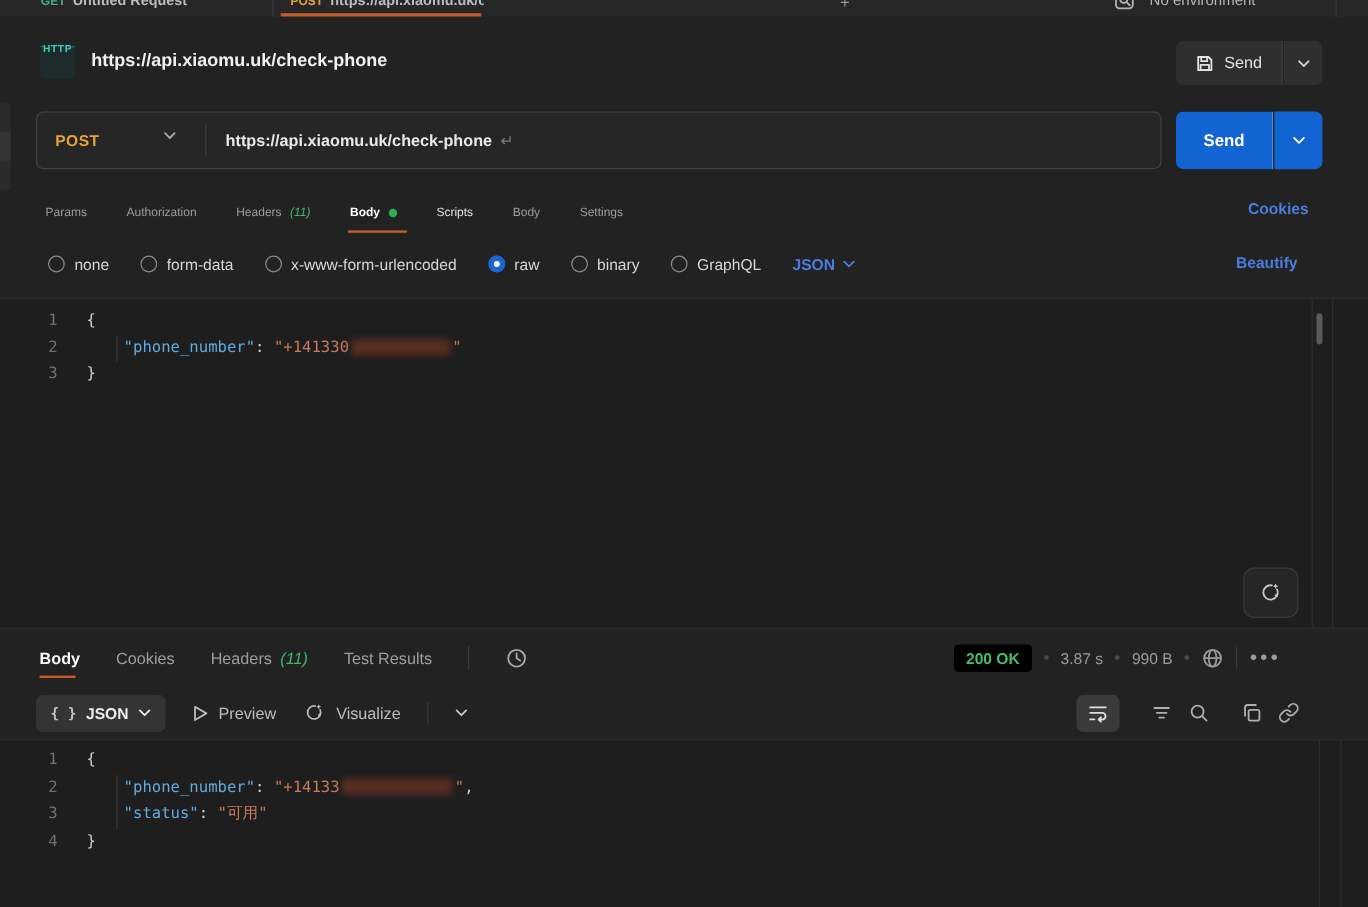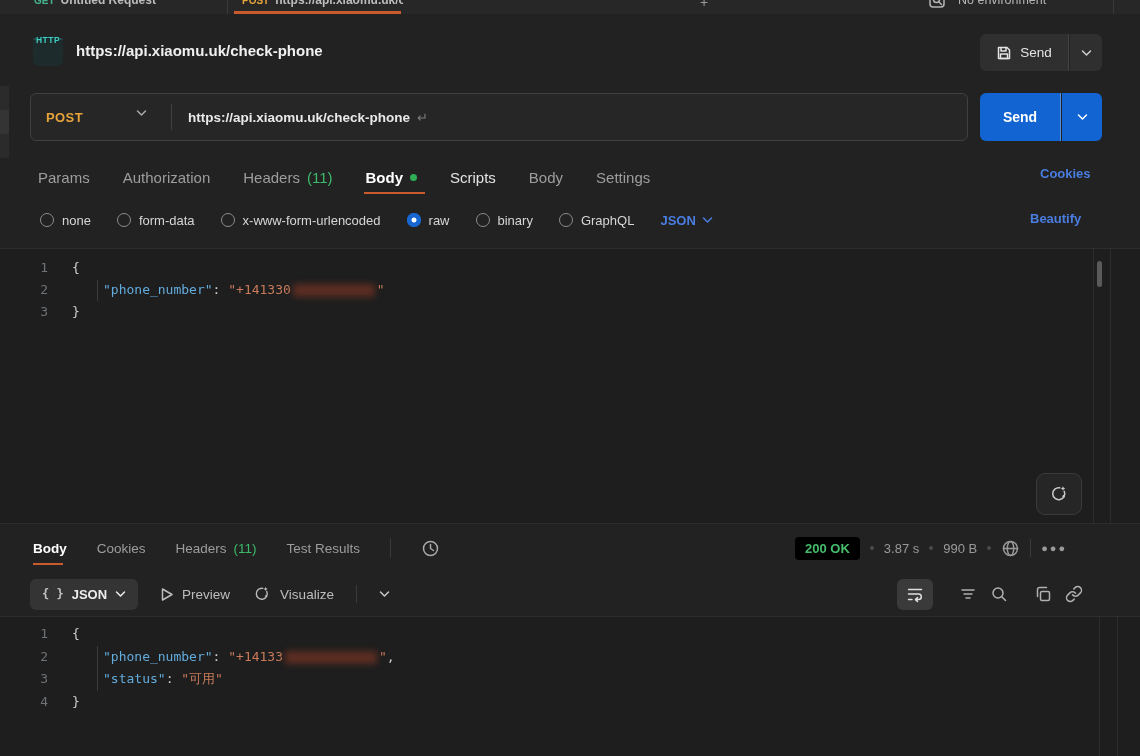--- a/index.html
+++ b/index.html
@@ -50,26 +50,26 @@
     font-size:13.5px; font-weight:600; color:#e9e9e9; gap:7px; }
   #url-text .ret { color:#7e7e7e; font-weight:400; font-size:13px; }
   #send-btn { position:absolute; left:980px; top:93px; width:81px; height:48px; background:#1164d2;
     border-radius:6px 0 0 6px; border-right:1px solid rgba(255,255,255,.28); color:#ffffff; font-size:14px; font-weight:700; }
   #send-chevron { position:absolute; left:1062px; top:93px; width:40px; height:48px; background:#1164d2;
     border-radius:0 6px 6px 0; color:#ffffff; }
   #left-sliver { position:absolute; left:0; top:86px; width:9px; height:72px; background:#2b2b2b; }
   #left-sliver::after { content:""; position:absolute; left:0; top:24px; width:9px; height:24px; background:#343434; }
 
   
-  #req-tabs { position:absolute; left:38px; top:158px; height:38px; display:flex; gap:33px; align-items:flex-end; font-size:15px; }
+  #req-tabs { position:absolute; left:38px; top:158px; height:38px; display:flex; gap:33px; align-items:flex-end; font-size:10px; }
   .rtab { position:relative; color:#9d9d9d; cursor:pointer; display:flex; align-items:center; gap:7px; height:38px; }
   .rtab.bright { color:#e3e3e3; }
   .rtab.active { color:#ffffff; font-weight:600; }
   .rtab.active::after { content:""; position:absolute; left:-2px; right:-8px; bottom:2px; height:2px; background:#c85a2e; }
-  .count { color:#3dba6a; }
+  .count { color:#3dba6a;font-style:italic; }
   .green-dot { width:7px; height:7px; border-radius:50%; background:#2fae58; }
   #cookies-link { position:absolute; left:1040px; top:166px; color:#4a7de0; font-size:13px; font-weight:600; cursor:pointer; }
 
   
   #radio-row { position:absolute; left:40px; top:203px; height:34px; display:flex; gap:26px; align-items:center; font-size:13px; }
   .radio-item { display:flex; align-items:center; gap:8px; color:#d6d6d6; cursor:pointer; }
   .radio { width:14px; height:14px; border-radius:50%; border:1.5px solid #8b8b8b; background:transparent; }
   .radio.sel { border:none; background:#ffffff; box-shadow:0 0 0 4.5px #1766d2 inset; width:14px; height:14px; }
   .radio.sel { background:radial-gradient(circle, #ffffff 0 28%, #1766d2 30% 100%); }
   #format-dd { display:flex; align-items:center; gap:6px; color:#4a7de0; font-weight:700; cursor:pointer; }

